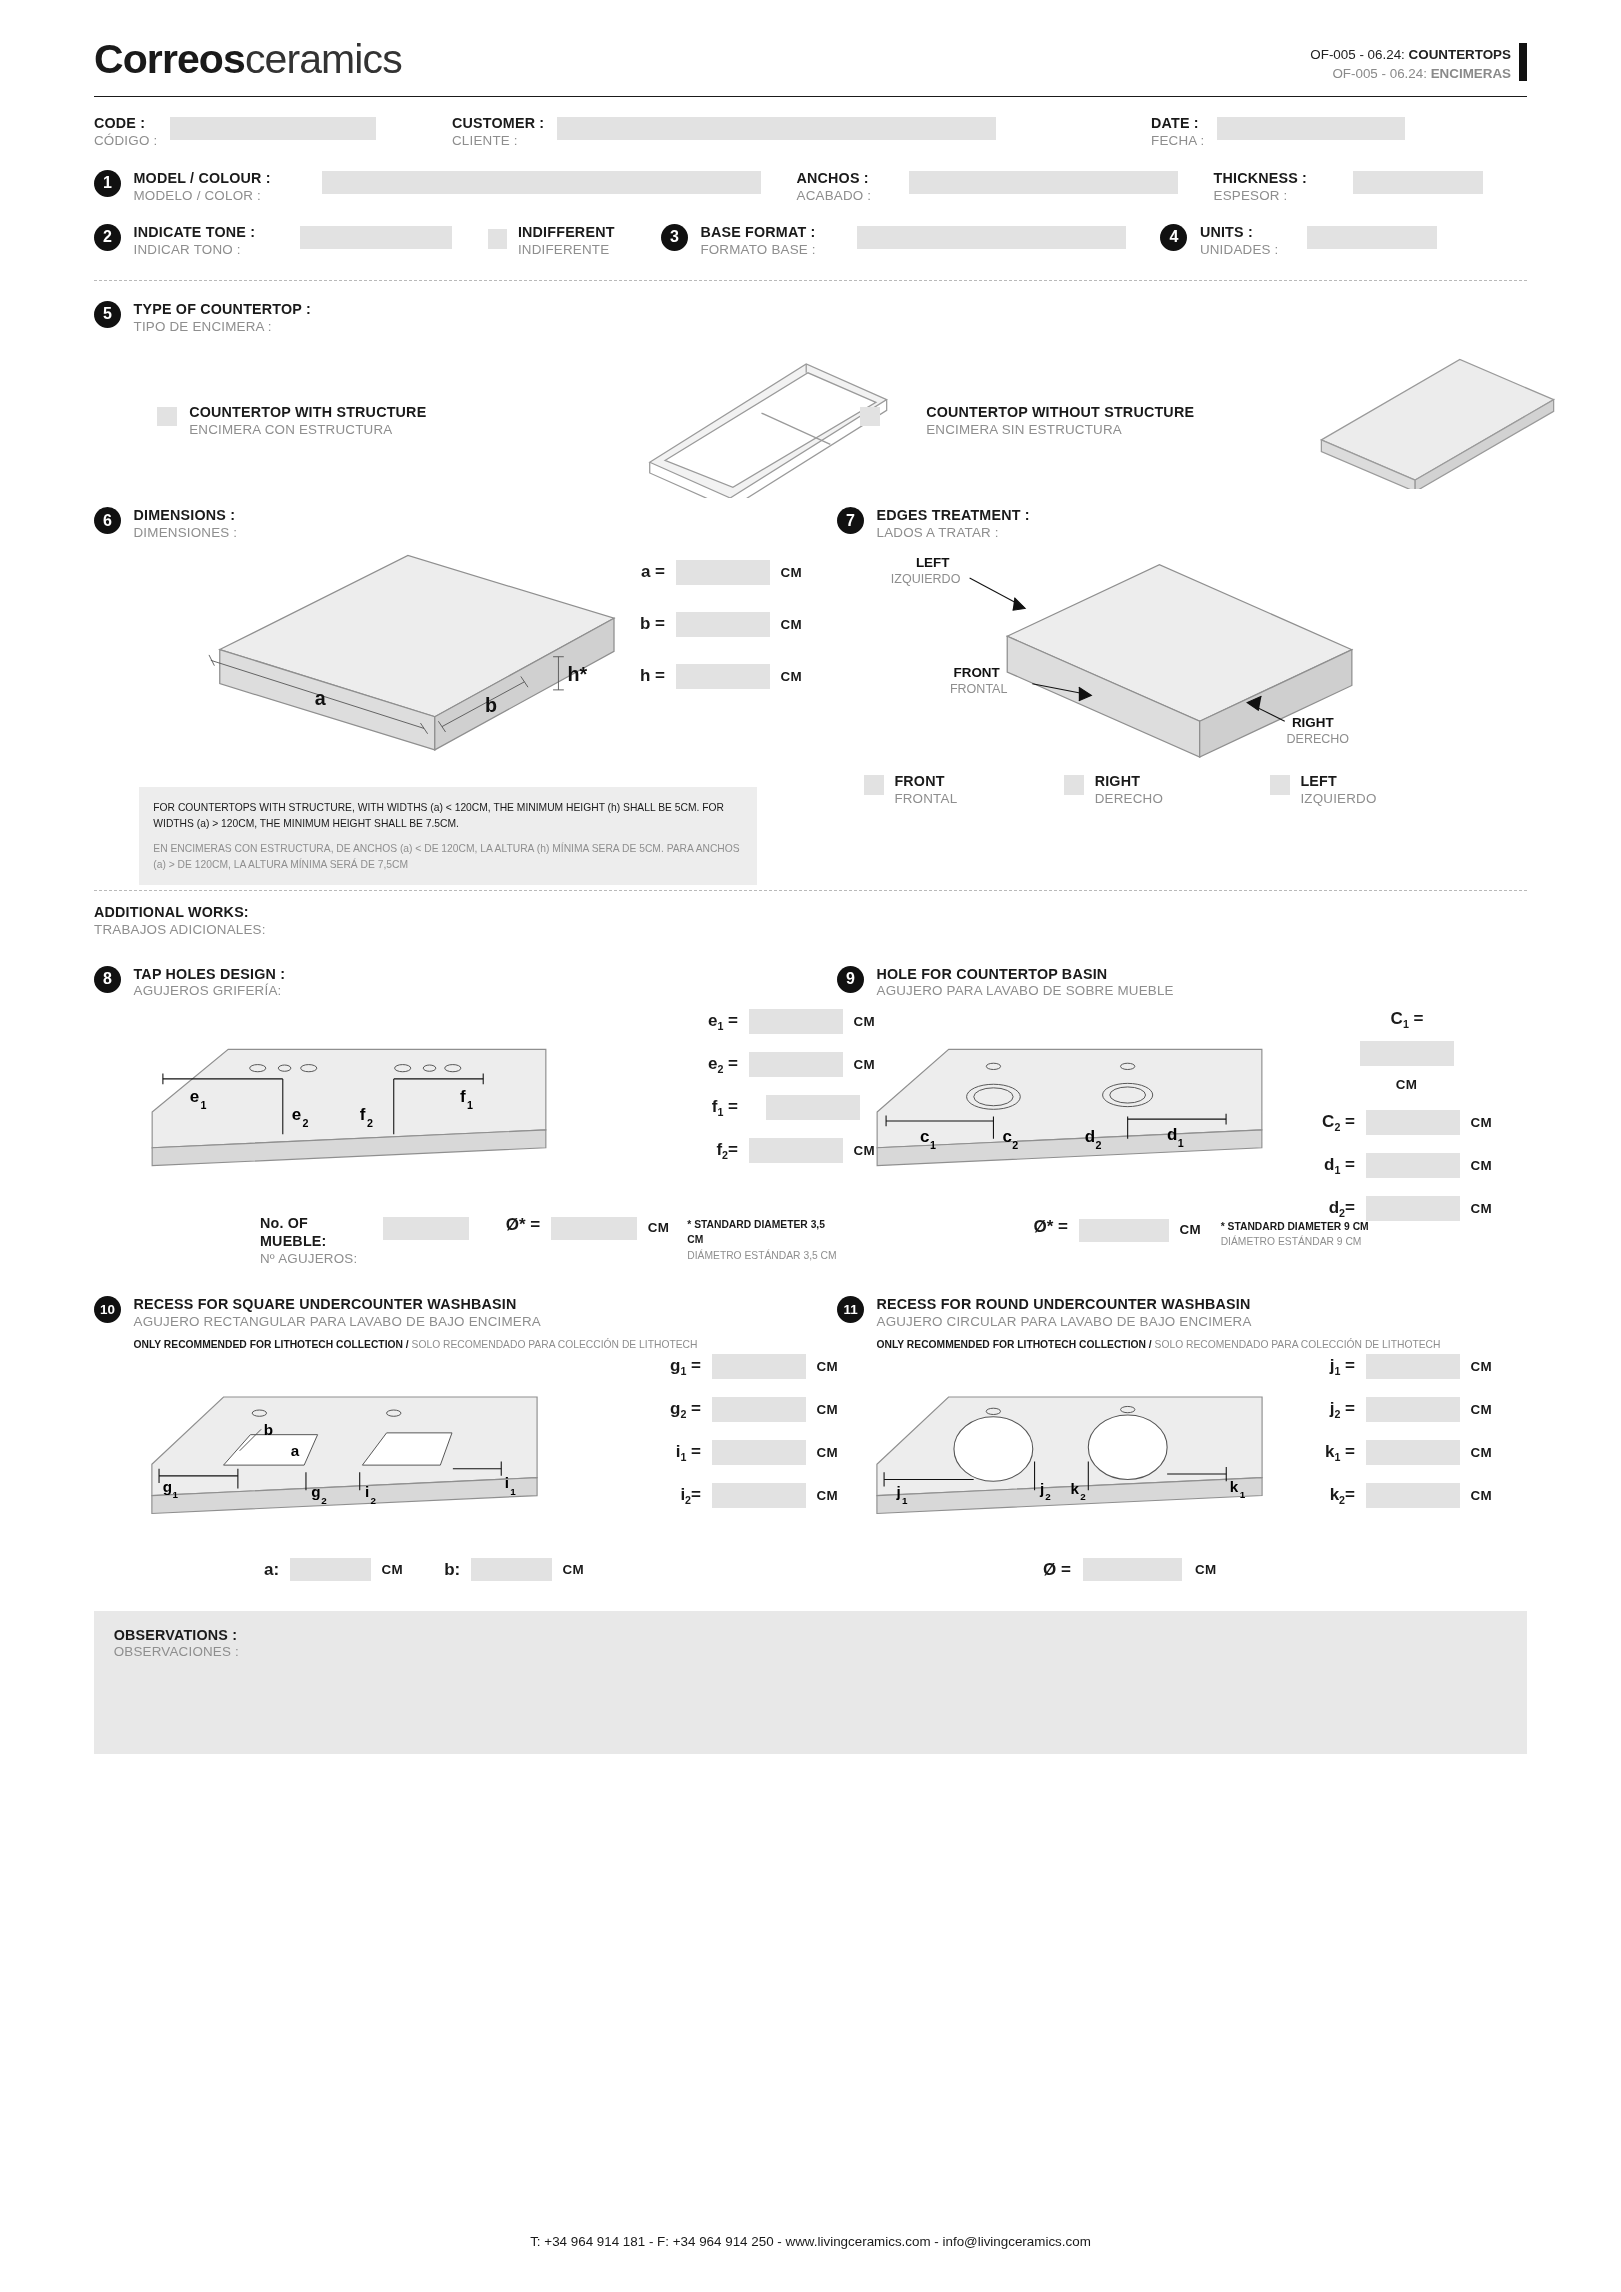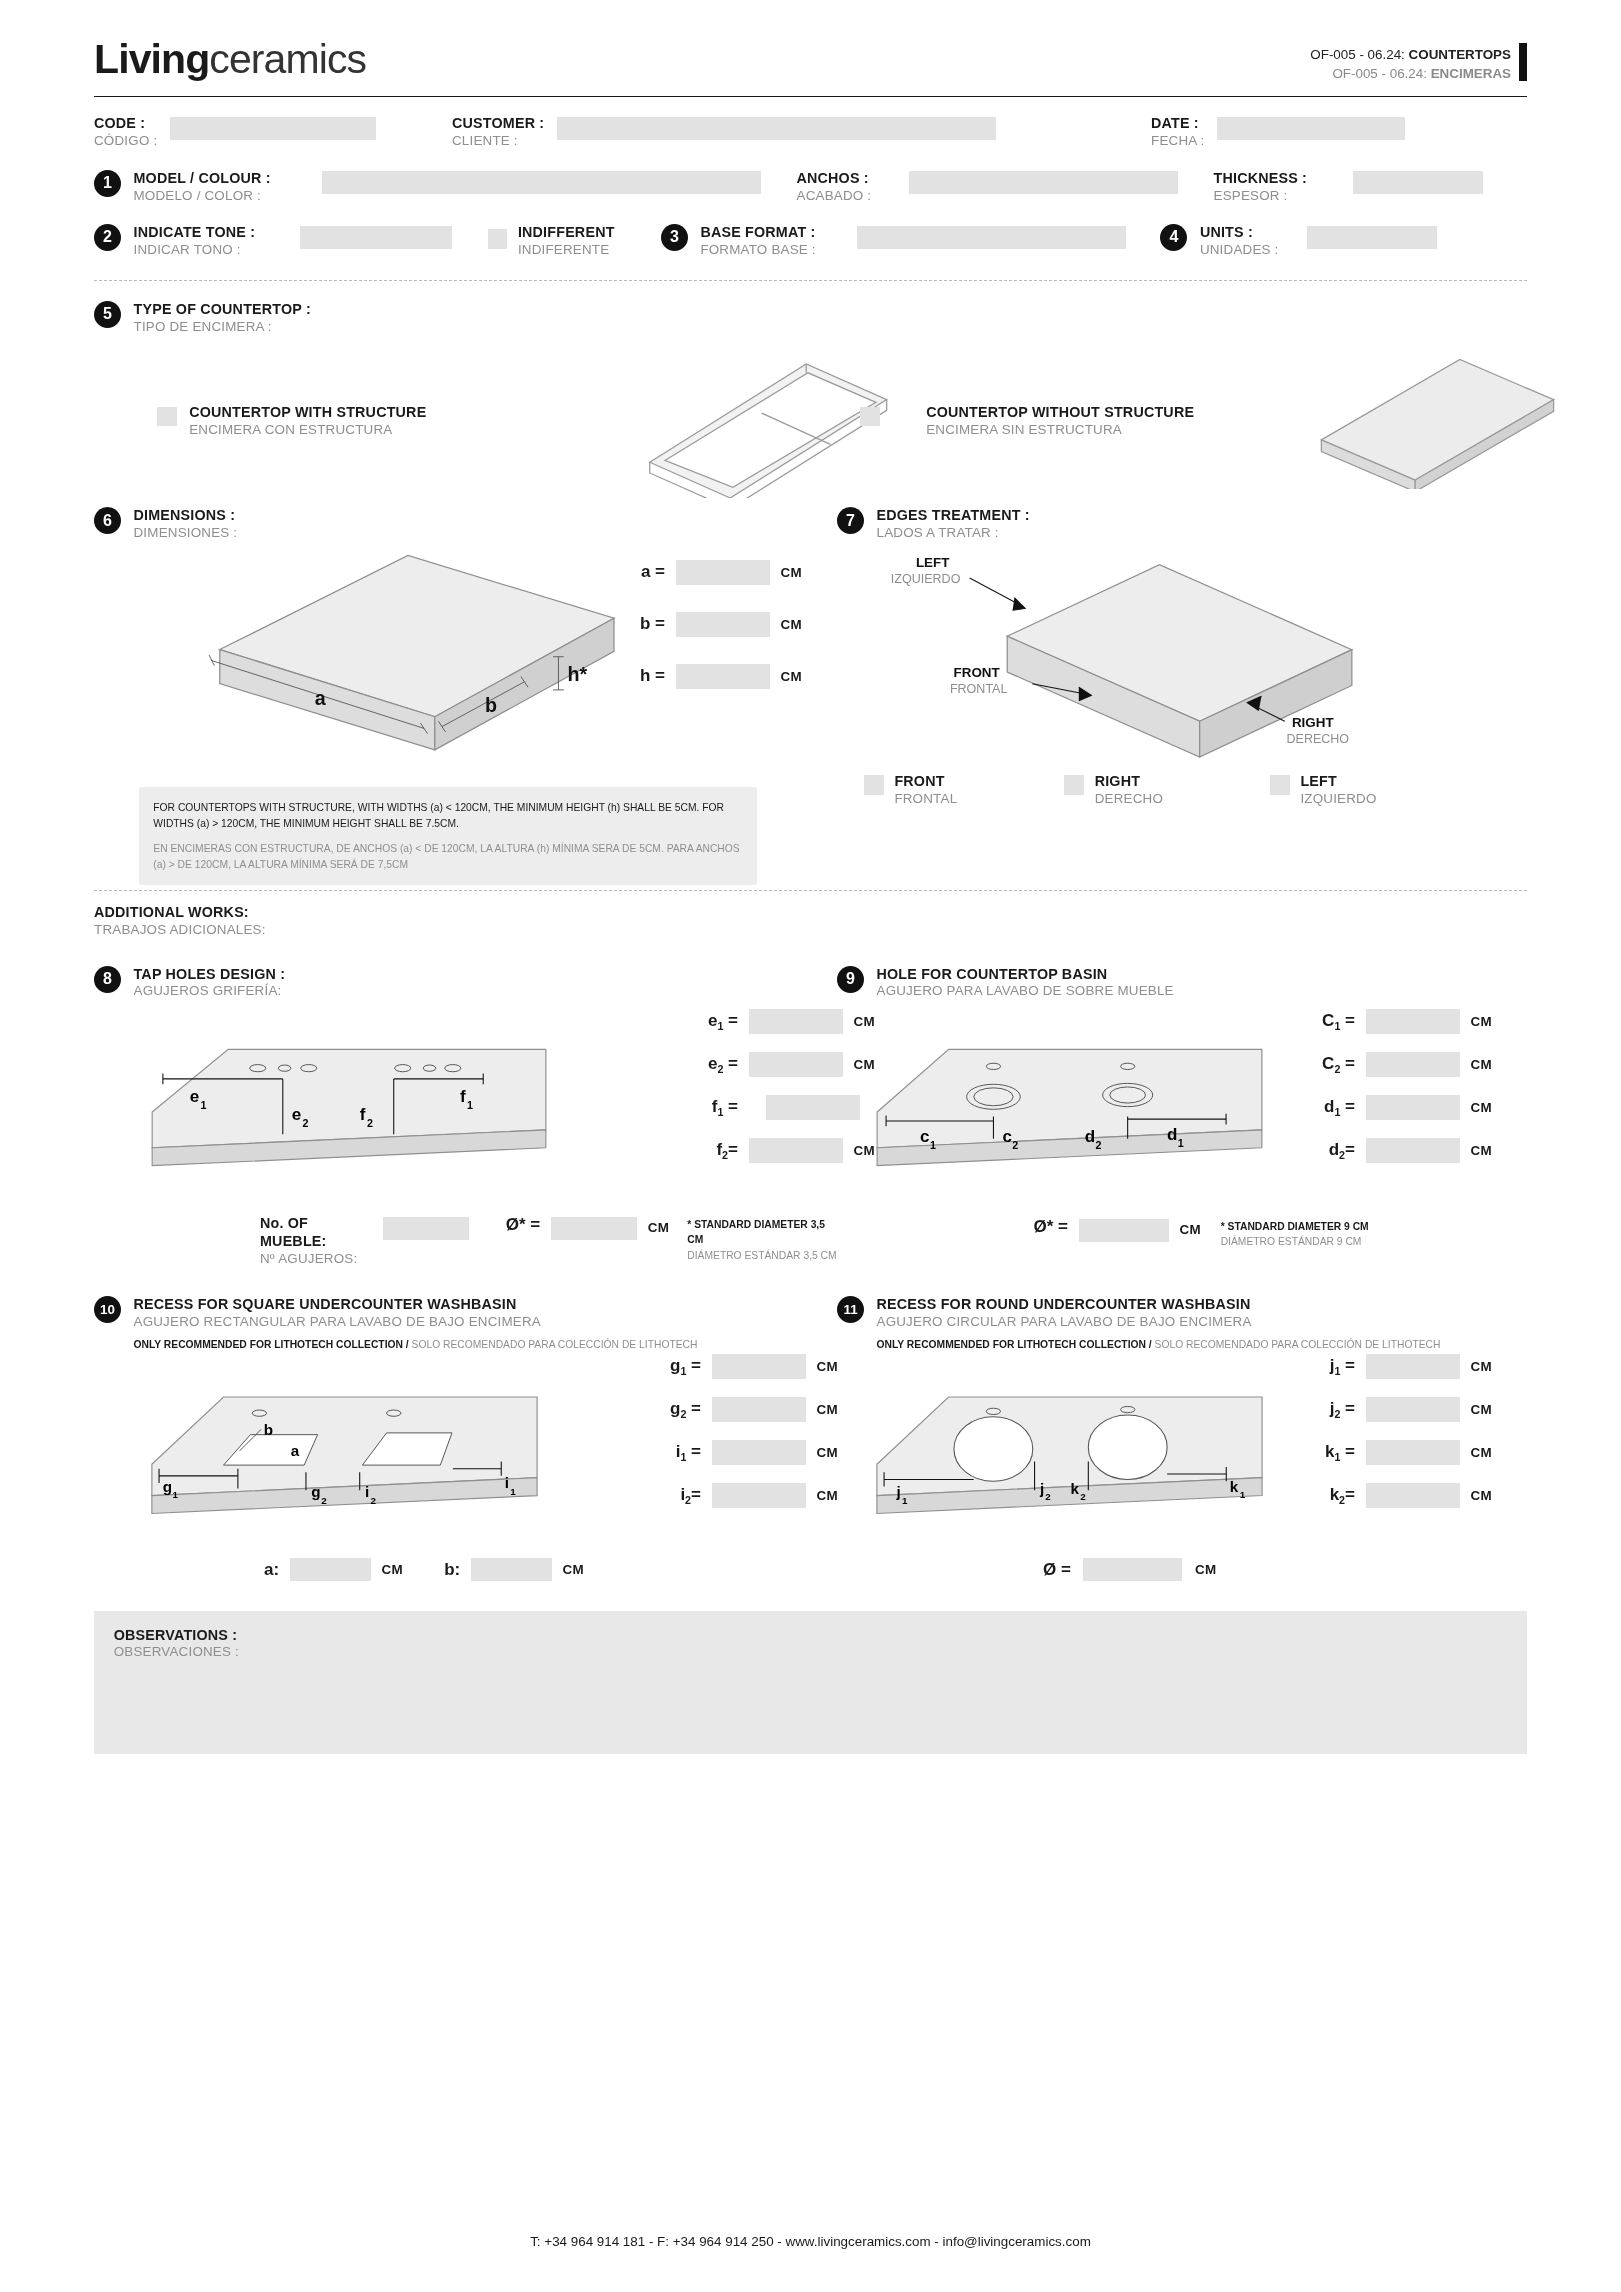--- a/index.html
+++ b/index.html
@@ -52,21 +52,21 @@
   .sub{font-size:10.7px;}
 </style>
 </head>
 <body>
 
 <div class="page">
   <div class="sheet">
 
     <div class="hdr">
       <div class="brand">
-        <b>Living</b><span>ceramics</span>
+        <b>Correos</b><span>ceramics</span>
       </div>
       <div class="hdrright">
         <div class="l1"><span>OF-005 - 06.24: </span><b>COUNTERTOPS</b></div>
         <div class="l2"><span>OF-005 - 06.24: </span><b>ENCIMERAS</b></div>
         <div class="hdrbar"></div>
       </div>
     </div>
     <div class="rule"></div>
 
     <div class="row1" style="margin-top:18px;">
@@ -440,21 +440,21 @@
             <text x="79" y="136" font-family="Liberation Sans" font-size="12" font-weight="bold">1</text>
             <text x="160" y="128" font-family="Liberation Sans" font-size="19" font-weight="bold">c</text>
             <text x="171" y="136" font-family="Liberation Sans" font-size="12" font-weight="bold">2</text>
             <text x="252" y="128" font-family="Liberation Sans" font-size="19" font-weight="bold">d</text>
             <text x="264" y="136" font-family="Liberation Sans" font-size="12" font-weight="bold">2</text>
             <text x="344" y="126" font-family="Liberation Sans" font-size="19" font-weight="bold">d</text>
             <text x="356" y="134" font-family="Liberation Sans" font-size="12" font-weight="bold">1</text>
           </svg>
 
           <div style="position:absolute;left:484px;top:0;">
-            <div class="fillrow" style="margin-bottom:18px;">
+            <div class="fillrow" style="margin-bottom:18px;flex-direction:column;">
               <span class="k"><span>C</span><sub class="sub">1</sub> =</span>
               <span class="b"></span>
               <span class="cm">CM</span>
             </div>
             <div class="fillrow" style="margin-bottom:18px;">
               <span class="k"><span>C</span><sub class="sub">2</sub> =</span>
               <span class="b"></span>
               <span class="cm">CM</span>
             </div>
             <div class="fillrow" style="margin-bottom:18px;">

